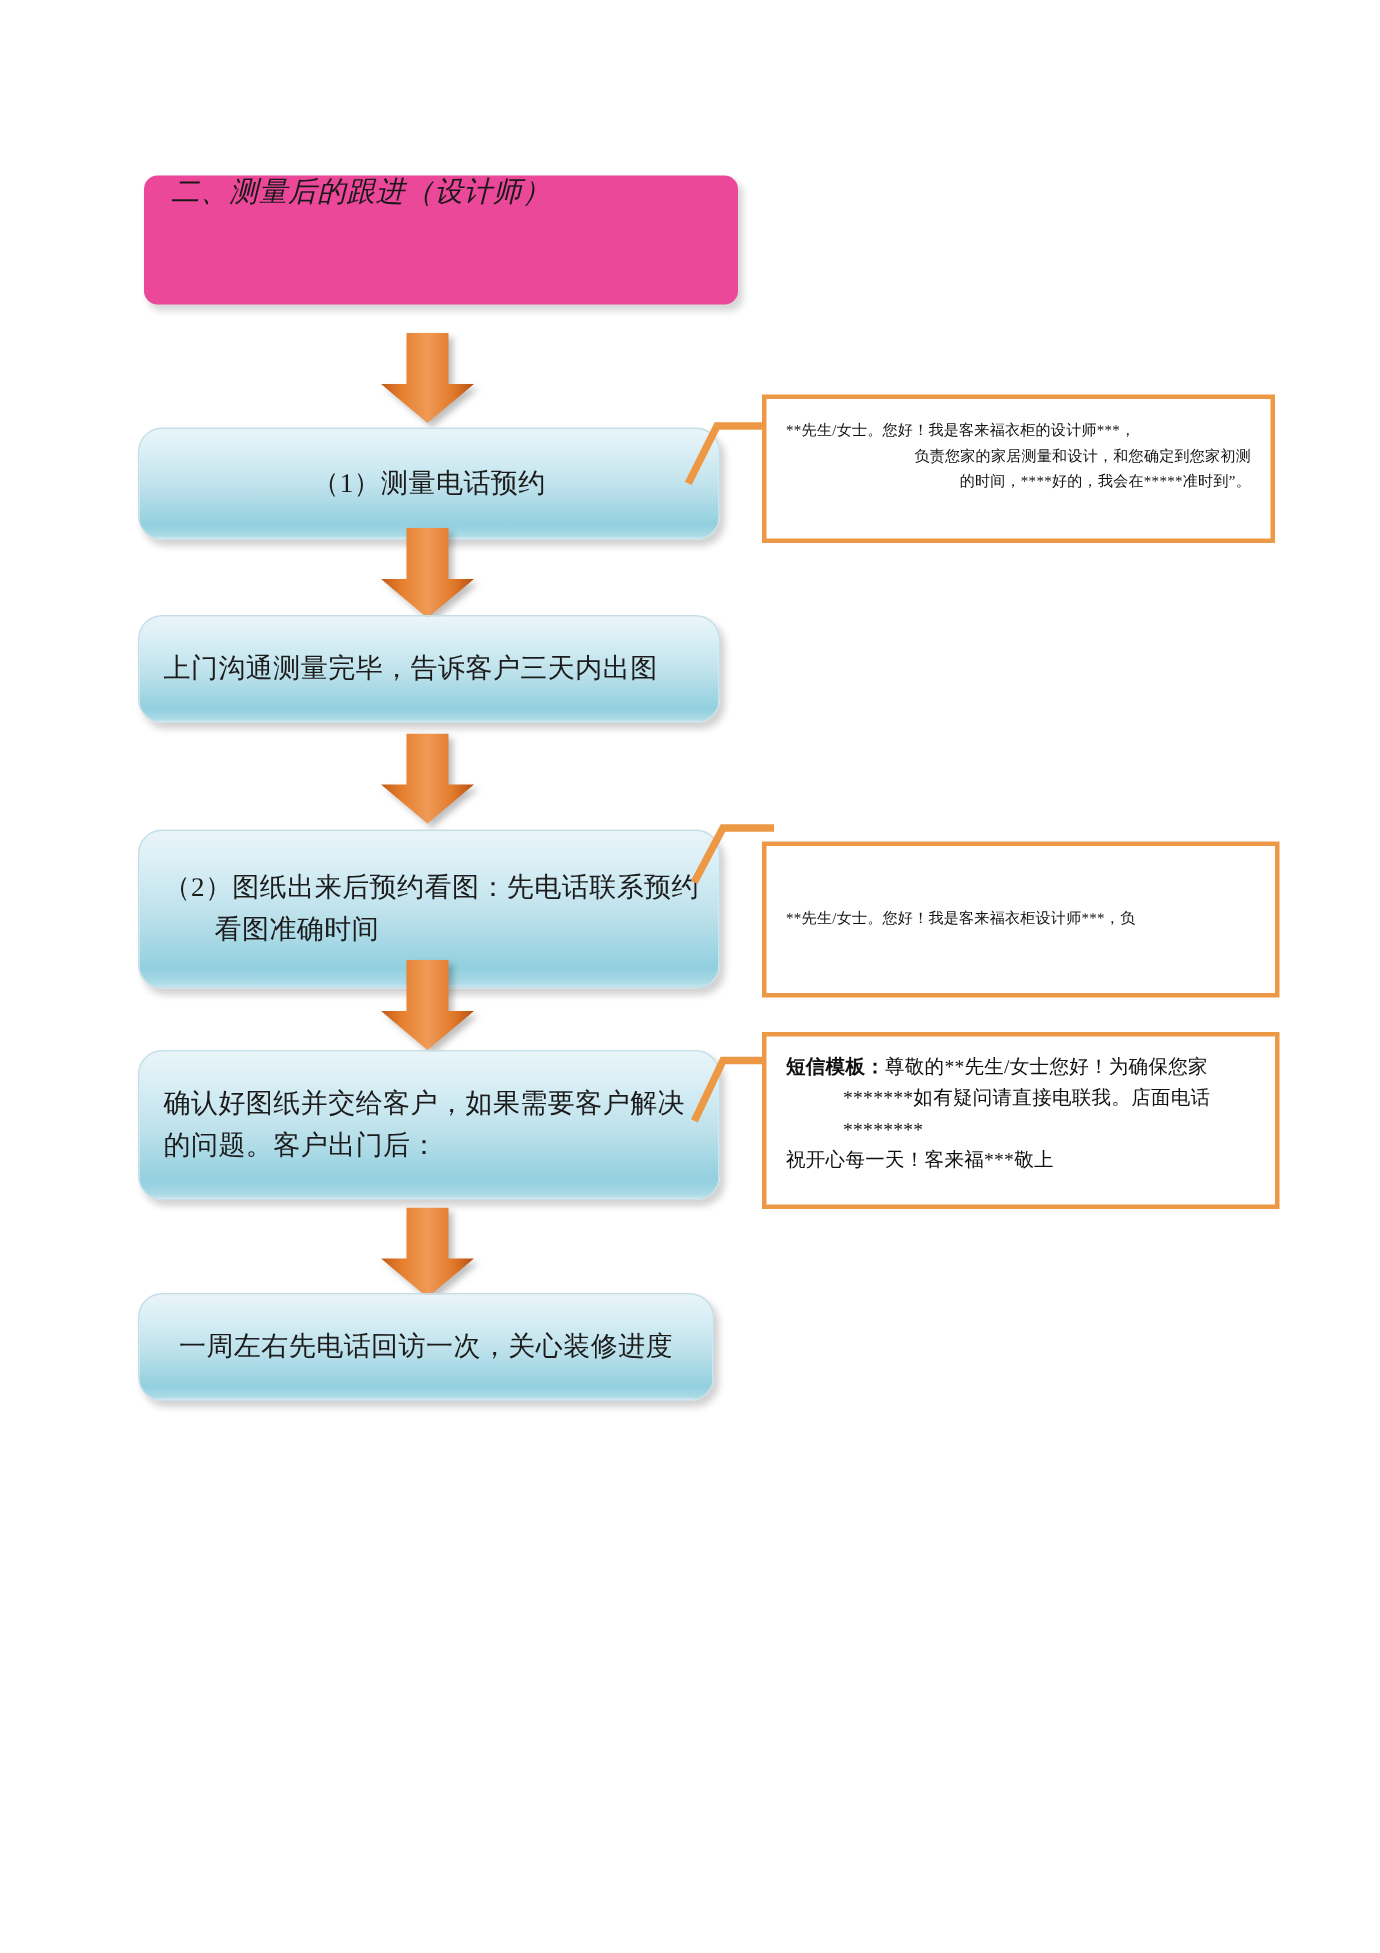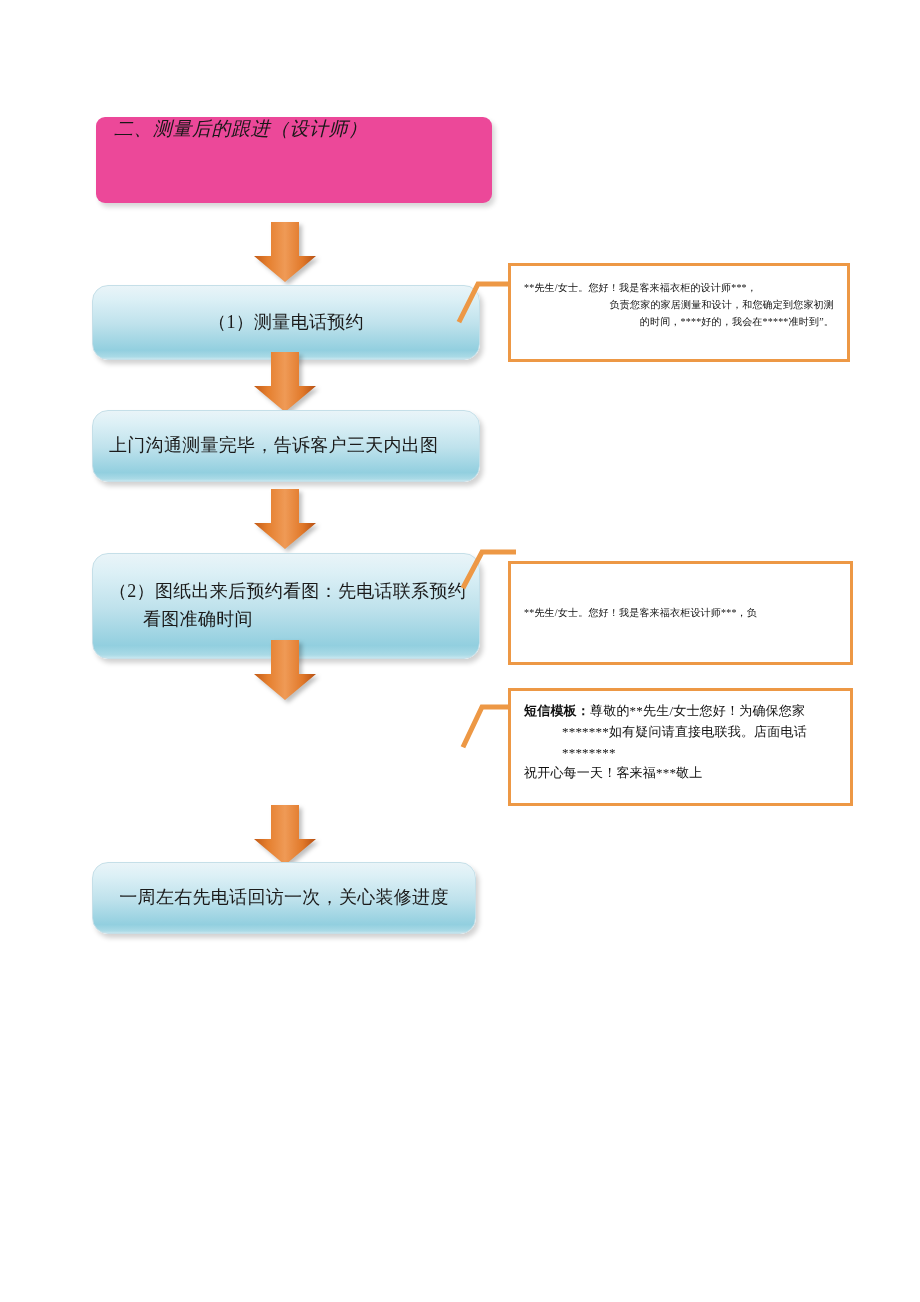--- a/index.html
+++ b/index.html
@@ -203,20 +203,26 @@
       <span>**先生/女士。您好！我是客来福衣柜设计师***，负</span>
     </div>
   </div>
 
   <div class="arrow" id="arrow-4">
     <svg viewBox="0 0 66 62" xmlns="http://www.w3.org/2000/svg">
       <polygon points="19,0 47,0 47,34 64,34 33,60 2,34 19,34" fill="url(#ag1)"></polygon>
     </svg>
   </div>
 
+  <div class="blue-box left" id="box-4">
+    <div class="label">
+      <span>确认好图纸并交给客户，如果需要客户解决</span>
+      <span style="display:block;">的问题。客户出门后：</span>
+    </div>
+  </div>
 
   <div class="tail" id="tail-3">
     <svg viewBox="0 0 64 72" xmlns="http://www.w3.org/2000/svg">
       <path d="M12,58 L30,20 L62,20" fill="none" stroke="#ed9845" stroke-width="5" stroke-linecap="square"></path>
     </svg>
   </div>
 
   <div class="callout" id="callout-3">
     <div class="ctext">
       <span><b>短信模板：</b><span>尊敬的**先生/女士您好！为确保您家</span></span>

